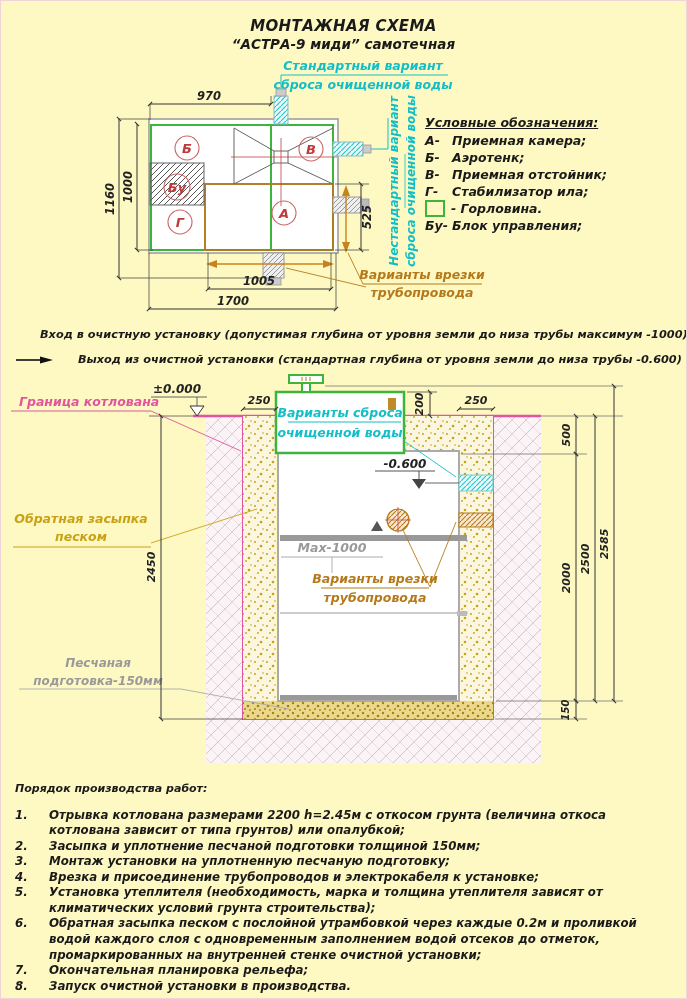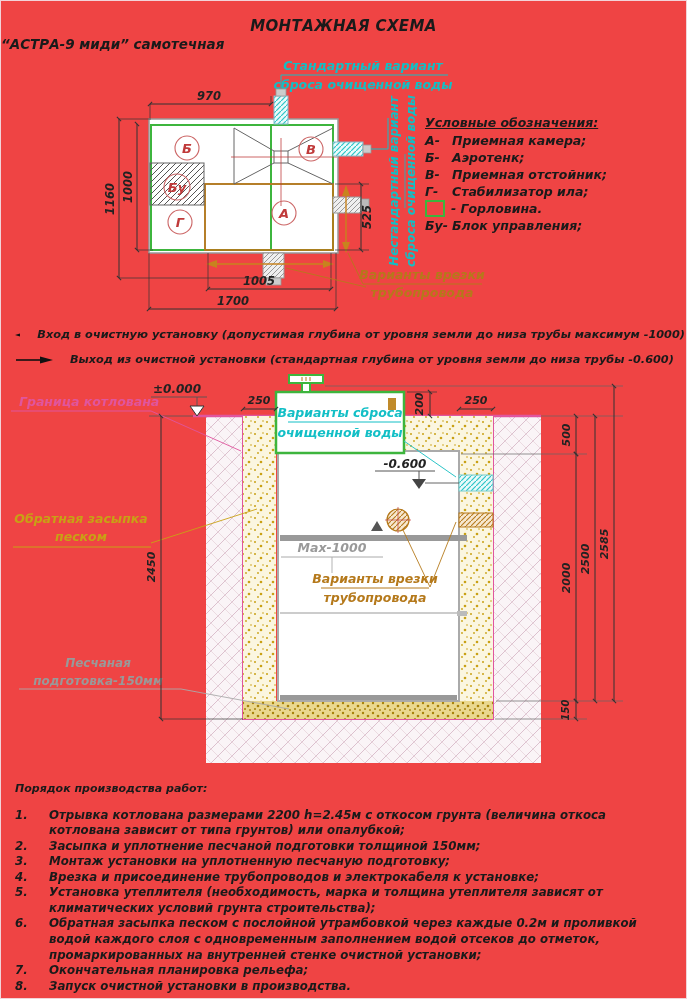--- a/index.html
+++ b/index.html
@@ -1,27 +1,27 @@
 <!DOCTYPE html>
 <html><head>
 <meta charset="utf-8">
 <style>
   html,body{margin:0;padding:0;background:#ffffff;}
-  #shot{position:relative;width:687px;height:999px;background:#ef4444;overflow:hidden;
+  #shot{position:relative;width:687px;height:999px;background:#fef9c3;overflow:hidden;
         font-family:"DejaVu Sans",sans-serif;font-style:italic;font-weight:bold;color:#1a1a1a;
         border:1px solid #f2d3d8;box-sizing:border-box;}
   .abs{position:absolute;}
   #title{top:16px;left:0;width:100%;text-align:center;font-size:15px;letter-spacing:.4px;}
-  #subtitle{top:35px;left:0;width:100%;font-size:13.5px;}
+  #subtitle{top:35px;left:0;width:100%;text-align:center;font-size:13.5px;}
   .legend{top:113px;left:424px;font-size:12.5px;line-height:17px;white-space:nowrap;}
   .legend .lt{text-decoration:underline;margin-bottom:1px;}
   .lrow{display:flex;align-items:center;}
   .lkey{min-width:27px;}
   .neckbox{display:inline-block;width:16px;height:13px;border:2px solid #3db53d;margin-right:6px;}
-  .note-row{left:14px;width:670px;display:flex;align-items:center;gap:17px;font-size:11.3px;white-space:nowrap;}
+  .note-row{left:14px;width:670px;display:flex;align-items:center;gap:25px;font-size:11.3px;white-space:nowrap;}
   #note1{top:327px;} #note2{top:352px;}
   .work{left:14px;top:781px;width:662px;font-size:11.8px;line-height:1.32;}
   .work .wt{font-size:11px;margin-bottom:11px;}
   .wrow{display:flex;}
   .wnum{flex:0 0 34px;}
   .wtxt{flex:1;}
   svg text{font-family:"DejaVu Sans",sans-serif;font-style:italic;font-weight:bold;}
   .d{font-size:11px;fill:#222;}
   .d2{font-size:11.5px;fill:#222;}
   .cy{fill:#12bfc6;}

